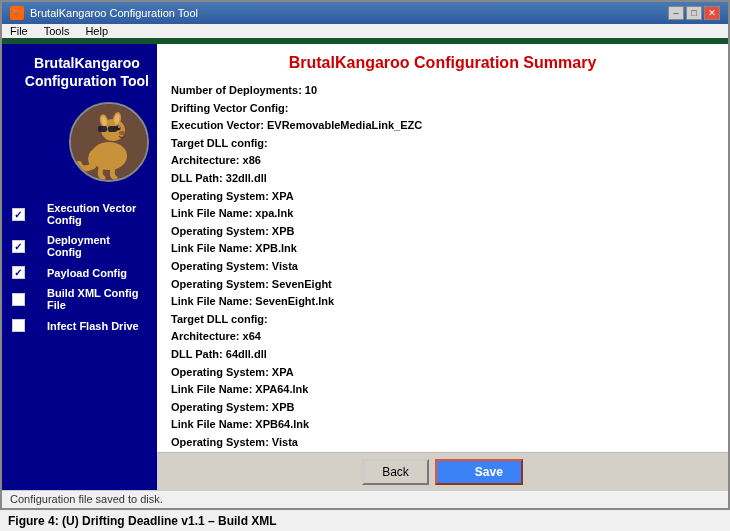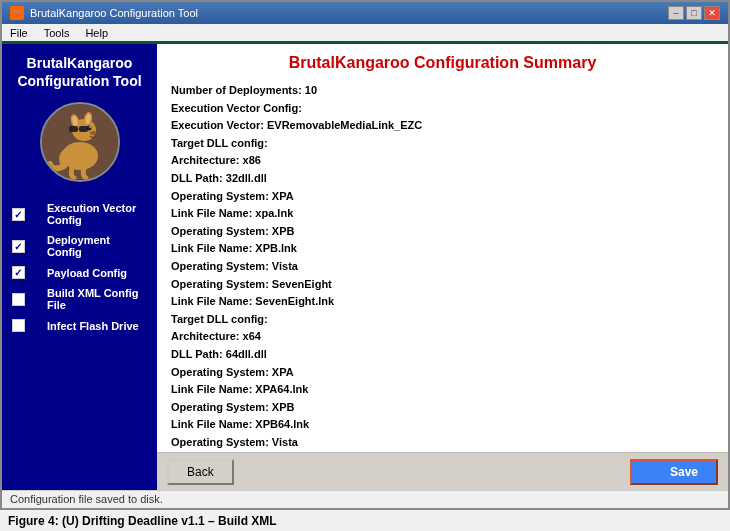--- a/index.html
+++ b/index.html
@@ -83,21 +83,21 @@
       background: #d0d0d0;
     }
 
     .title-btn.minimize {
       background: #d0d0d0;
     }
 
     
     .menu-bar {
       background: #f0f0f0;
-      border-bottom: 3px solid #14532d;
+      border-bottom: 6px solid #14532d;
       padding: 2px 4px;
       display: flex;
       gap: 8px;
       height: 20px;
       align-items: center;
     }
 
     .menu-item {
       font-size: 11px;
       color: #000;
@@ -113,21 +113,21 @@
     }
 
     
     .sidebar {
       width: 155px;
       background: #00008b;
       color: white;
       padding: 10px 8px;
       display: flex;
       flex-direction: column;
-      align-items: center;
+      align-items: flex-end;
     }
 
     .sidebar-title {
       font-size: 14px;
       font-weight: bold;
       color: white;
       text-align: center;
       margin-bottom: 12px;
       line-height: 1.3;
     }
@@ -230,21 +230,21 @@
       background: #c0c0c0;
       border: 1px solid #999;
     }
 
     
     .button-bar {
       background: #d4d0c8;
       border-top: 1px solid #bbb;
       padding: 6px 10px;
       display: flex;
-      justify-content: space-between;
+      justify-content: center;
       gap: 6px;
       height: 38px;
       align-items: center;
     }
 
     .btn {
       padding: 4px 18px;
       font-size: 12px;
       cursor: pointer;
       border: 2px outset #ccc;
@@ -369,21 +369,21 @@
           <span>Infect Flash Drive</span>
         </div>
       </div>
     </div>
 
     <div class="content-panel">
       <div class="content-inner">
         <div class="content-title">BrutalKangaroo Configuration Summary</div>
         <div class="config-text">
           <p>Number of Deployments: 10</p>
-          <p>Execution Vector Config:</p>
+          <p>Drifting Vector Config:</p>
           <p>Execution Vector: EVRemovableMediaLink_EZC</p>
           <p>Target DLL config:</p>
           <p>Architecture: x86</p>
           <p>DLL Path: 32dll.dll</p>
           <p>Operating System: XPA</p>
           <p>Link File Name: xpa.lnk</p>
           <p>Operating System: XPB</p>
           <p>Link File Name: XPB.lnk</p>
           <p>Operating System: Vista</p>
           <p>Operating System: SevenEight</p>

